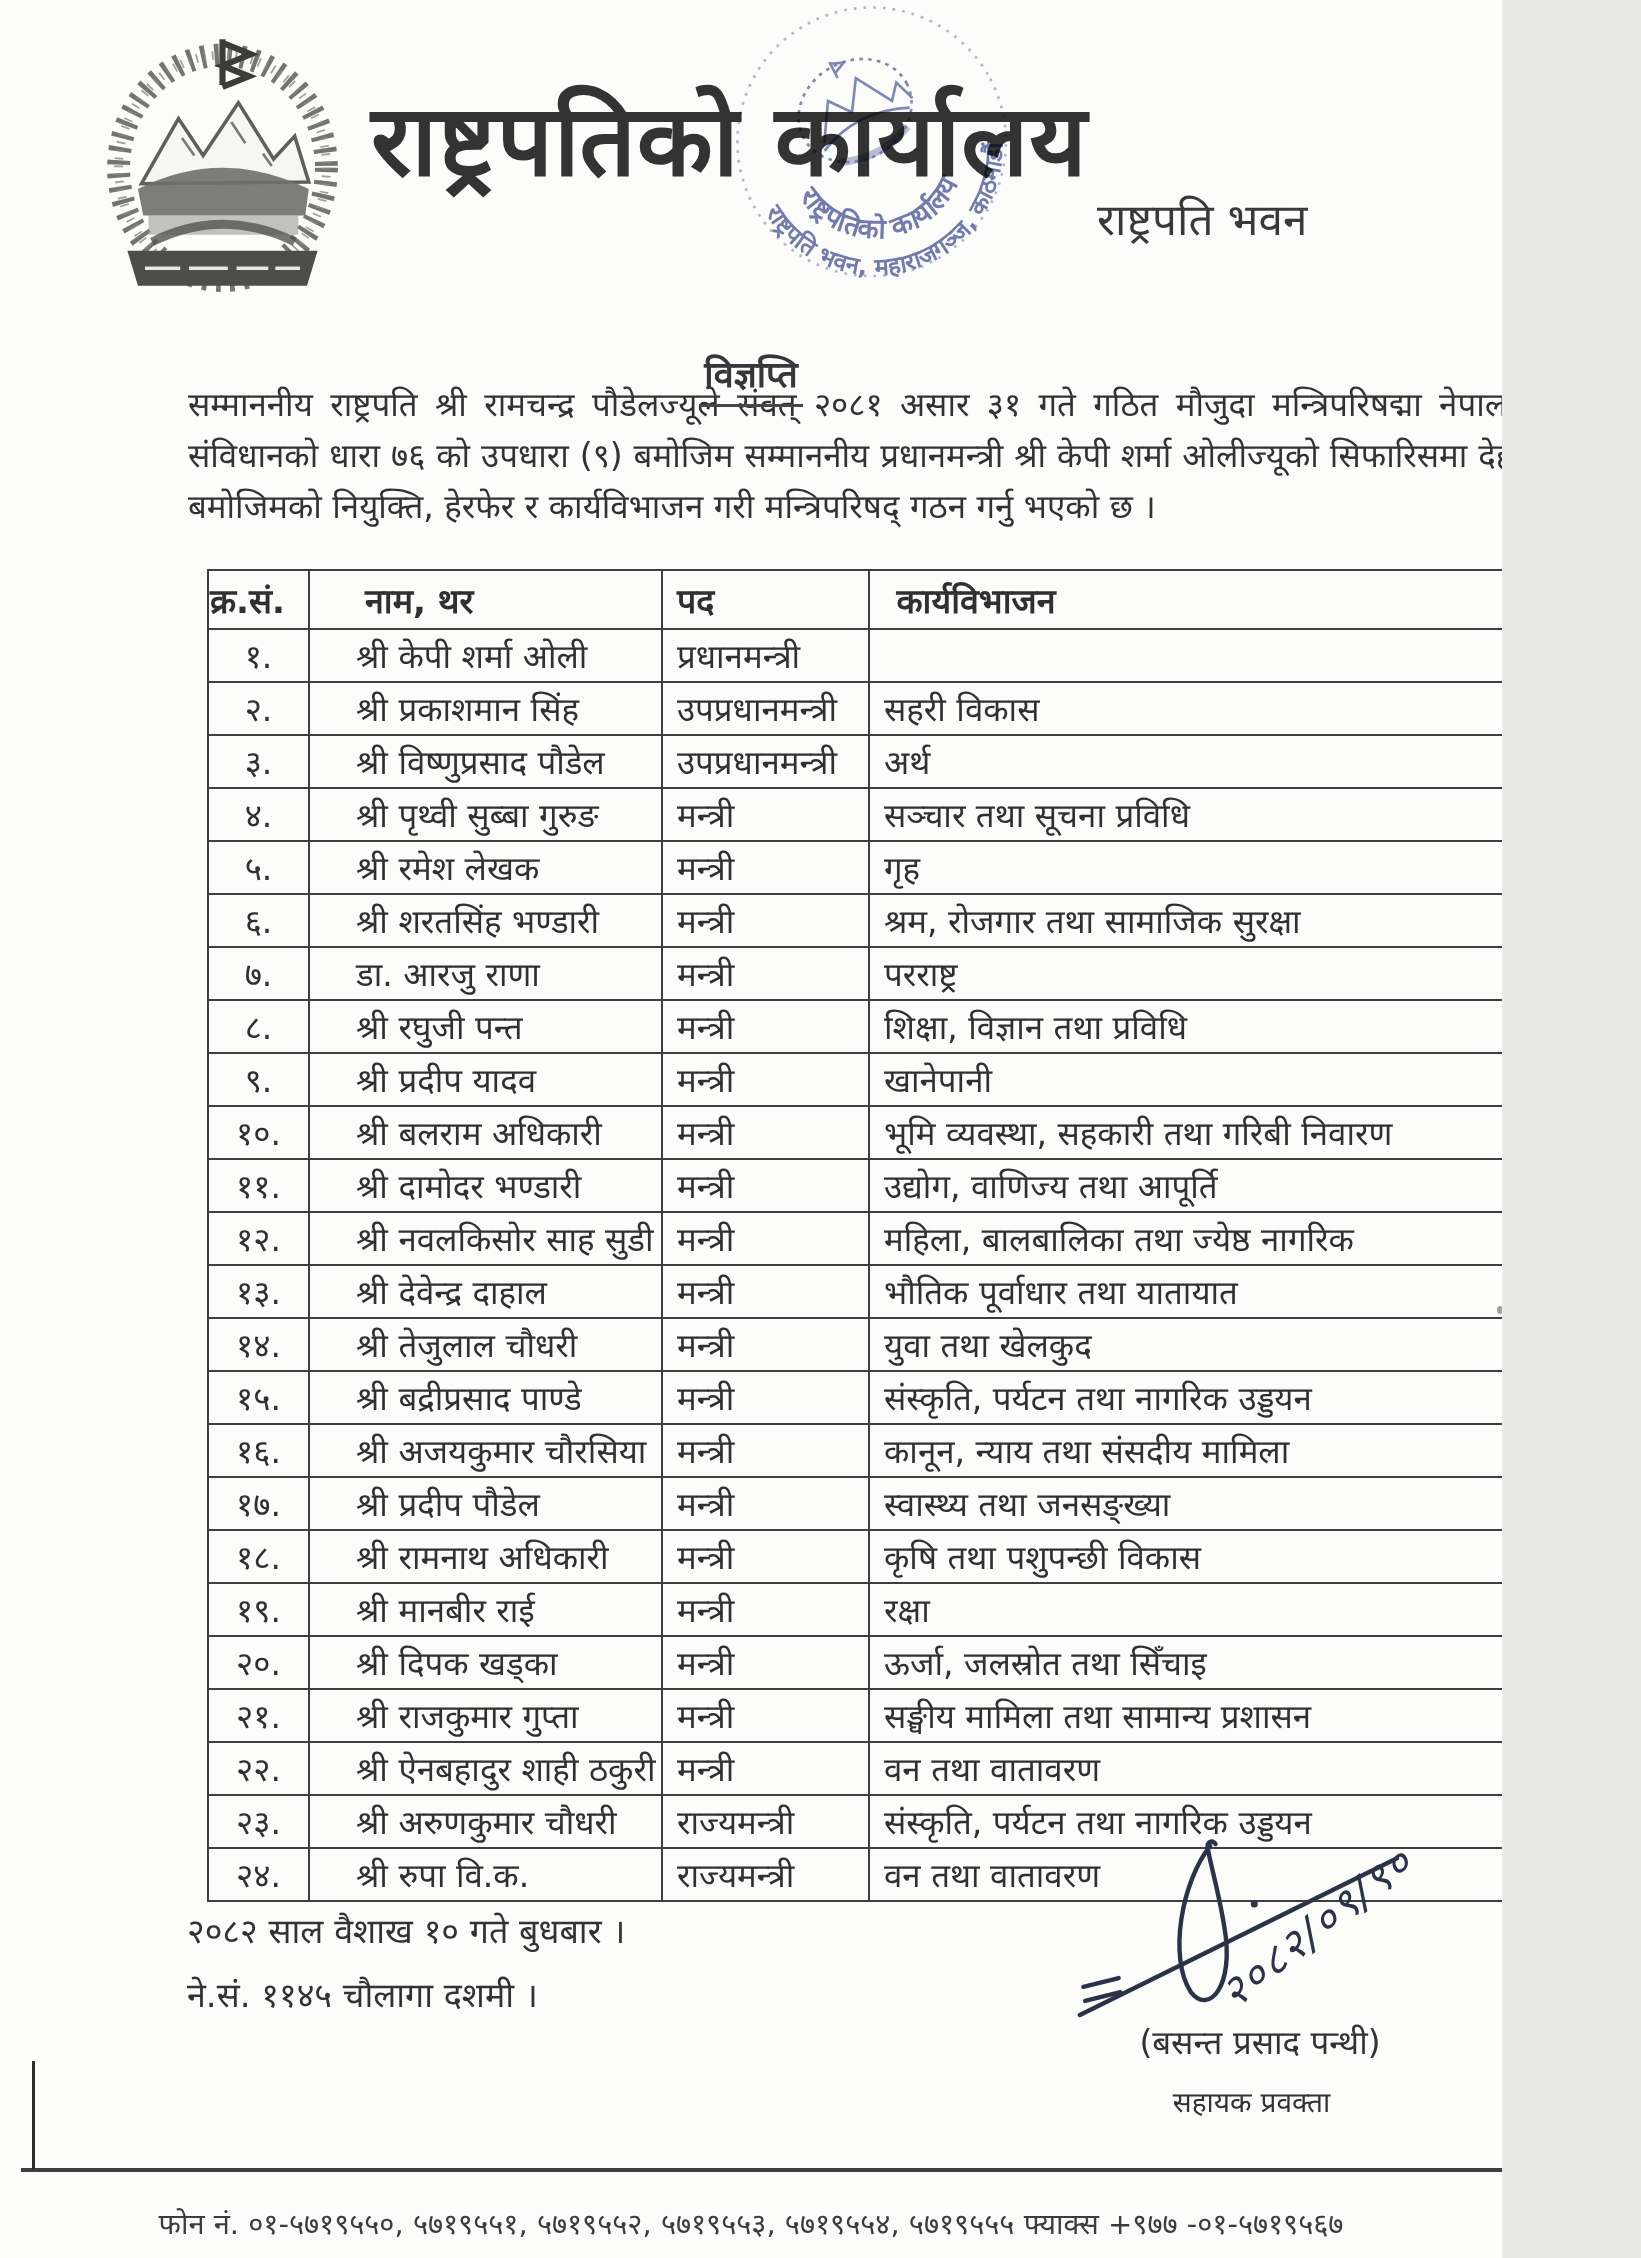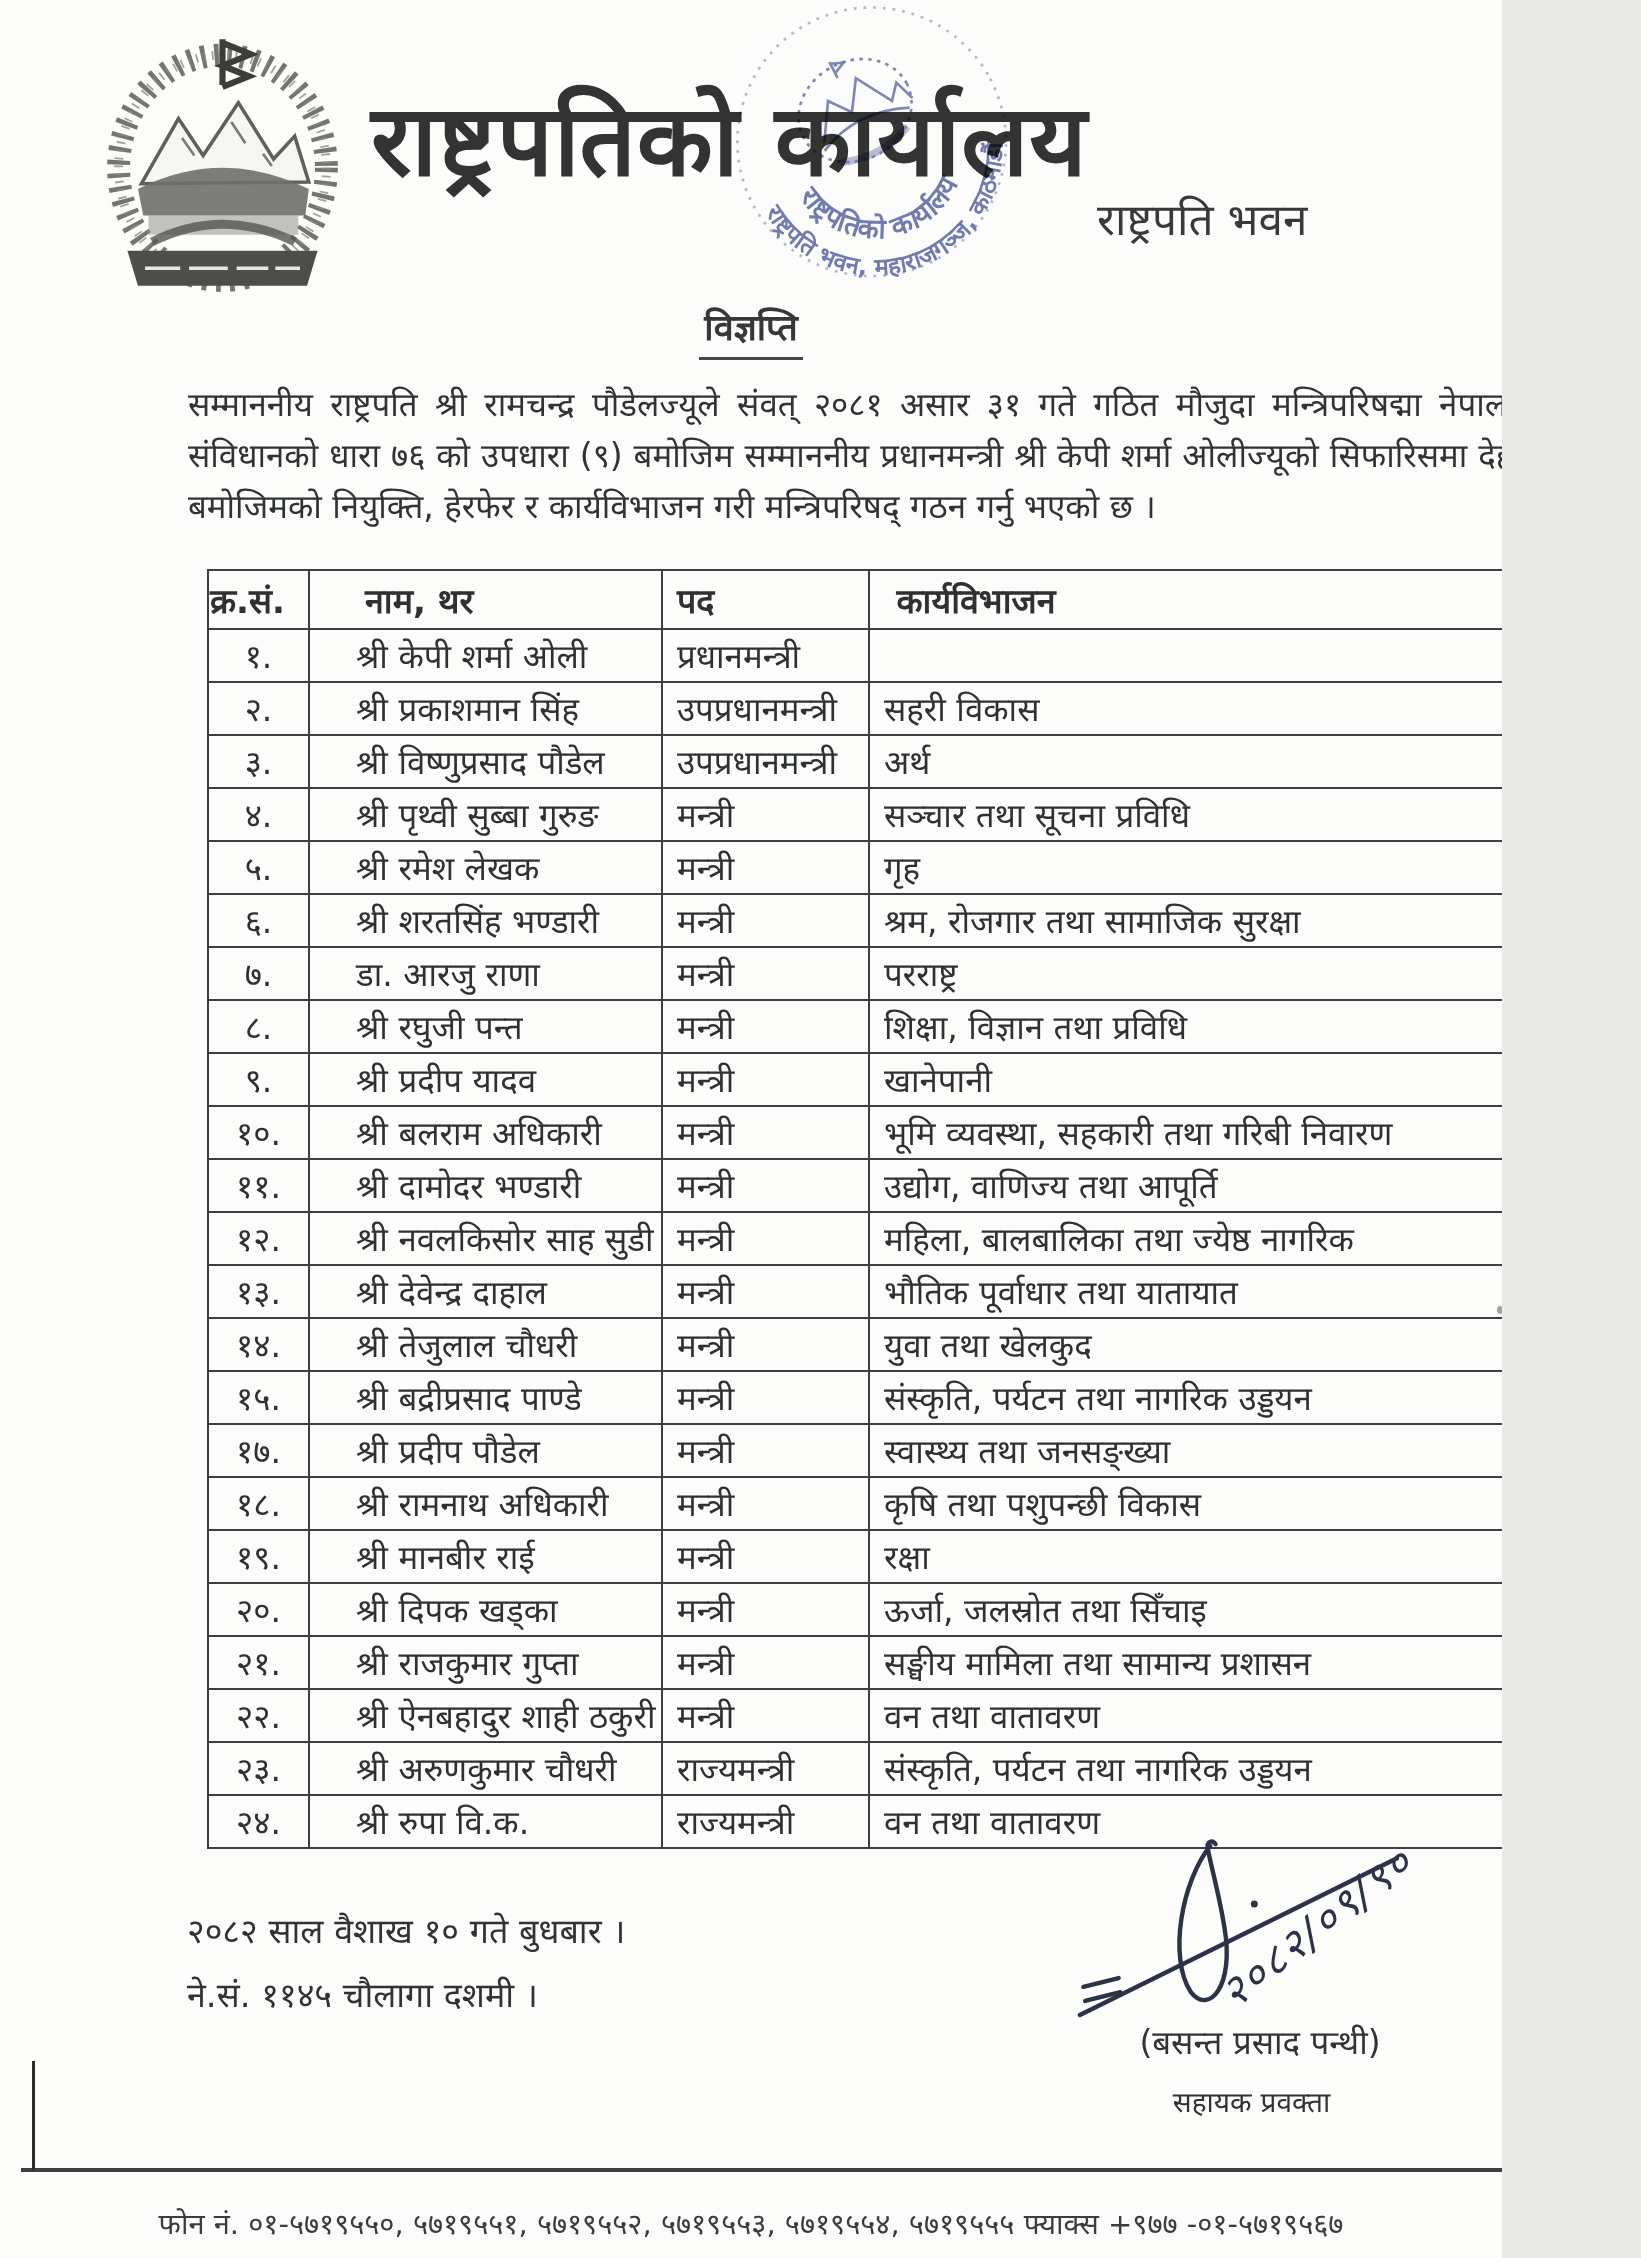--- a/index.html
+++ b/index.html
@@ -8,21 +8,21 @@
 
   
   #emblem{position:absolute;left:90px;top:34px;width:265px;height:273px;}
   #org-title{position:absolute;left:371px;top:69px;width:865px;font-size:99px;font-weight:bold;
              color:#333;letter-spacing:0.9px;white-space:nowrap;z-index:1;}
   #stamp{position:absolute;left:716px;top:-10.6px;width:318px;height:318px;z-index:2;
          transform:rotate(-28deg);mix-blend-mode:multiply;opacity:.88;}
   #address{position:absolute;left:1097px;top:192px;font-size:44px;line-height:56px;color:#37393c;z-index:3;}
   #notice-title{position:absolute;left:0;right:0;top:302px;text-align:center;z-index:3;}
   #notice-title span{display:inline-block;font-size:36px;font-weight:bold;color:#35373a;
-                     border-bottom:3.5px solid #45474a;padding:0 5.3px 6.2px 5.3px;}
+                     border-bottom:3.5px solid #45474a;padding:0 5.3px 6.2px 5.3px;margin-top:47px;}
 
   
   #intro{position:absolute;left:188px;top:379px;width:1353px;font-size:33px;line-height:51px;
          text-align:justify;color:#303234;}
 
   
   #ministers-table{position:absolute;left:207px;top:569px;border-collapse:collapse;table-layout:fixed;
                    width:1328px;font-size:33px;color:#2e3032;}
   #ministers-table th,#ministers-table td{border:2.2px solid #3c3e41;vertical-align:middle;
                    overflow:hidden;white-space:nowrap;}
@@ -206,20 +206,26 @@
           <td class="col-position">मन्त्री</td>
           <td class="col-portfolio">युवा तथा खेलकुद</td>
         </tr>
         <tr>
           <td class="col-sn">१५.</td>
           <td class="col-name">श्री बद्रीप्रसाद पाण्डे</td>
           <td class="col-position">मन्त्री</td>
           <td class="col-portfolio">संस्कृति, पर्यटन तथा नागरिक उड्डयन</td>
         </tr>
         <tr>
+          <td class="col-sn">१६.</td>
+          <td class="col-name">श्री अजयकुमार चौरसिया</td>
+          <td class="col-position">मन्त्री</td>
+          <td class="col-portfolio">कानून, न्याय तथा संसदीय मामिला</td>
+        </tr>
+        <tr>
           <td class="col-sn">१७.</td>
           <td class="col-name">श्री प्रदीप पौडेल</td>
           <td class="col-position">मन्त्री</td>
           <td class="col-portfolio">स्वास्थ्य तथा जनसङ्ख्या</td>
         </tr>
         <tr>
           <td class="col-sn">१८.</td>
           <td class="col-name">श्री रामनाथ अधिकारी</td>
           <td class="col-position">मन्त्री</td>
           <td class="col-portfolio">कृषि तथा पशुपन्छी विकास</td>

